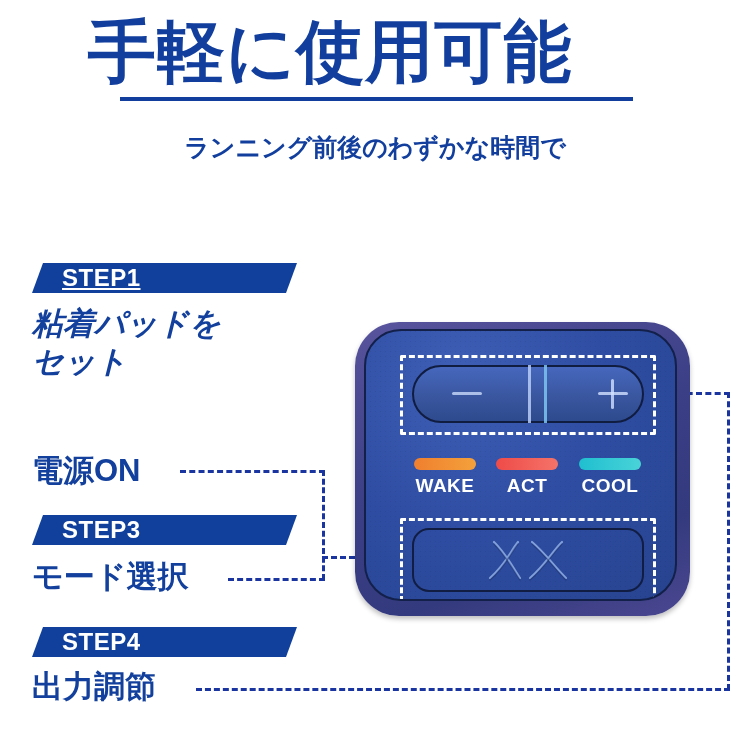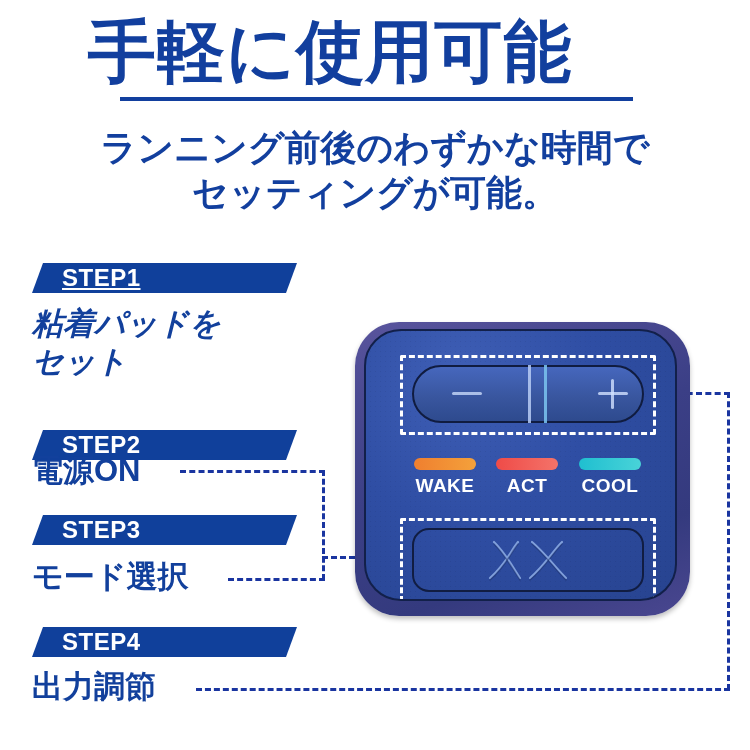--- a/index.html
+++ b/index.html
@@ -23,21 +23,21 @@
     white-space:nowrap;
     padding-left:16px;
   }
   .headline-rule {
     position:absolute; left:120px; top:97px; width:513px; height:4px;
     background:#123f9e;
   }
   .subhead {
     position:absolute; left:0; top:125px; width:750px;
     text-align:center;
-    font-size:36px; line-height:45px;
+    font-size:25px; line-height:45px;
     font-weight:bold;
     color:#123f9e;
     letter-spacing:0px;
   }
   .subhead .l2 { display:block; }
 
   
   .step-banner {
     position:absolute;
     height:30px;
@@ -185,28 +185,26 @@
 </head>
 <body>
 
 <div id="stage">
 
   <div class="headline">手軽に使用可能</div>
   <div class="headline-rule"></div>
 
   <div class="subhead">
     <span class="l1">ランニング前後のわずかな時間で</span>
-    <span class="l2">セッティングが可能。</span>
   </div>
 
   <div class="step-banner" id="banner1">STEP1</div>
   <div class="step-text" id="text1">粘着パッドを
 セット</div>
 
-  <div class="step-banner" id="banner2">STEP2</div>
   <div class="step-text" id="text2">電源ON</div>
 
   <div class="step-banner" id="banner3">STEP3</div>
   <div class="step-text" id="text3">モード選択</div>
 
   <div class="step-banner" id="banner4">STEP4</div>
   <div class="step-text" id="text4">出力調節</div>
 
   <div class="conn h" style="left:180px; top:470px; width:145px;"></div>
 

